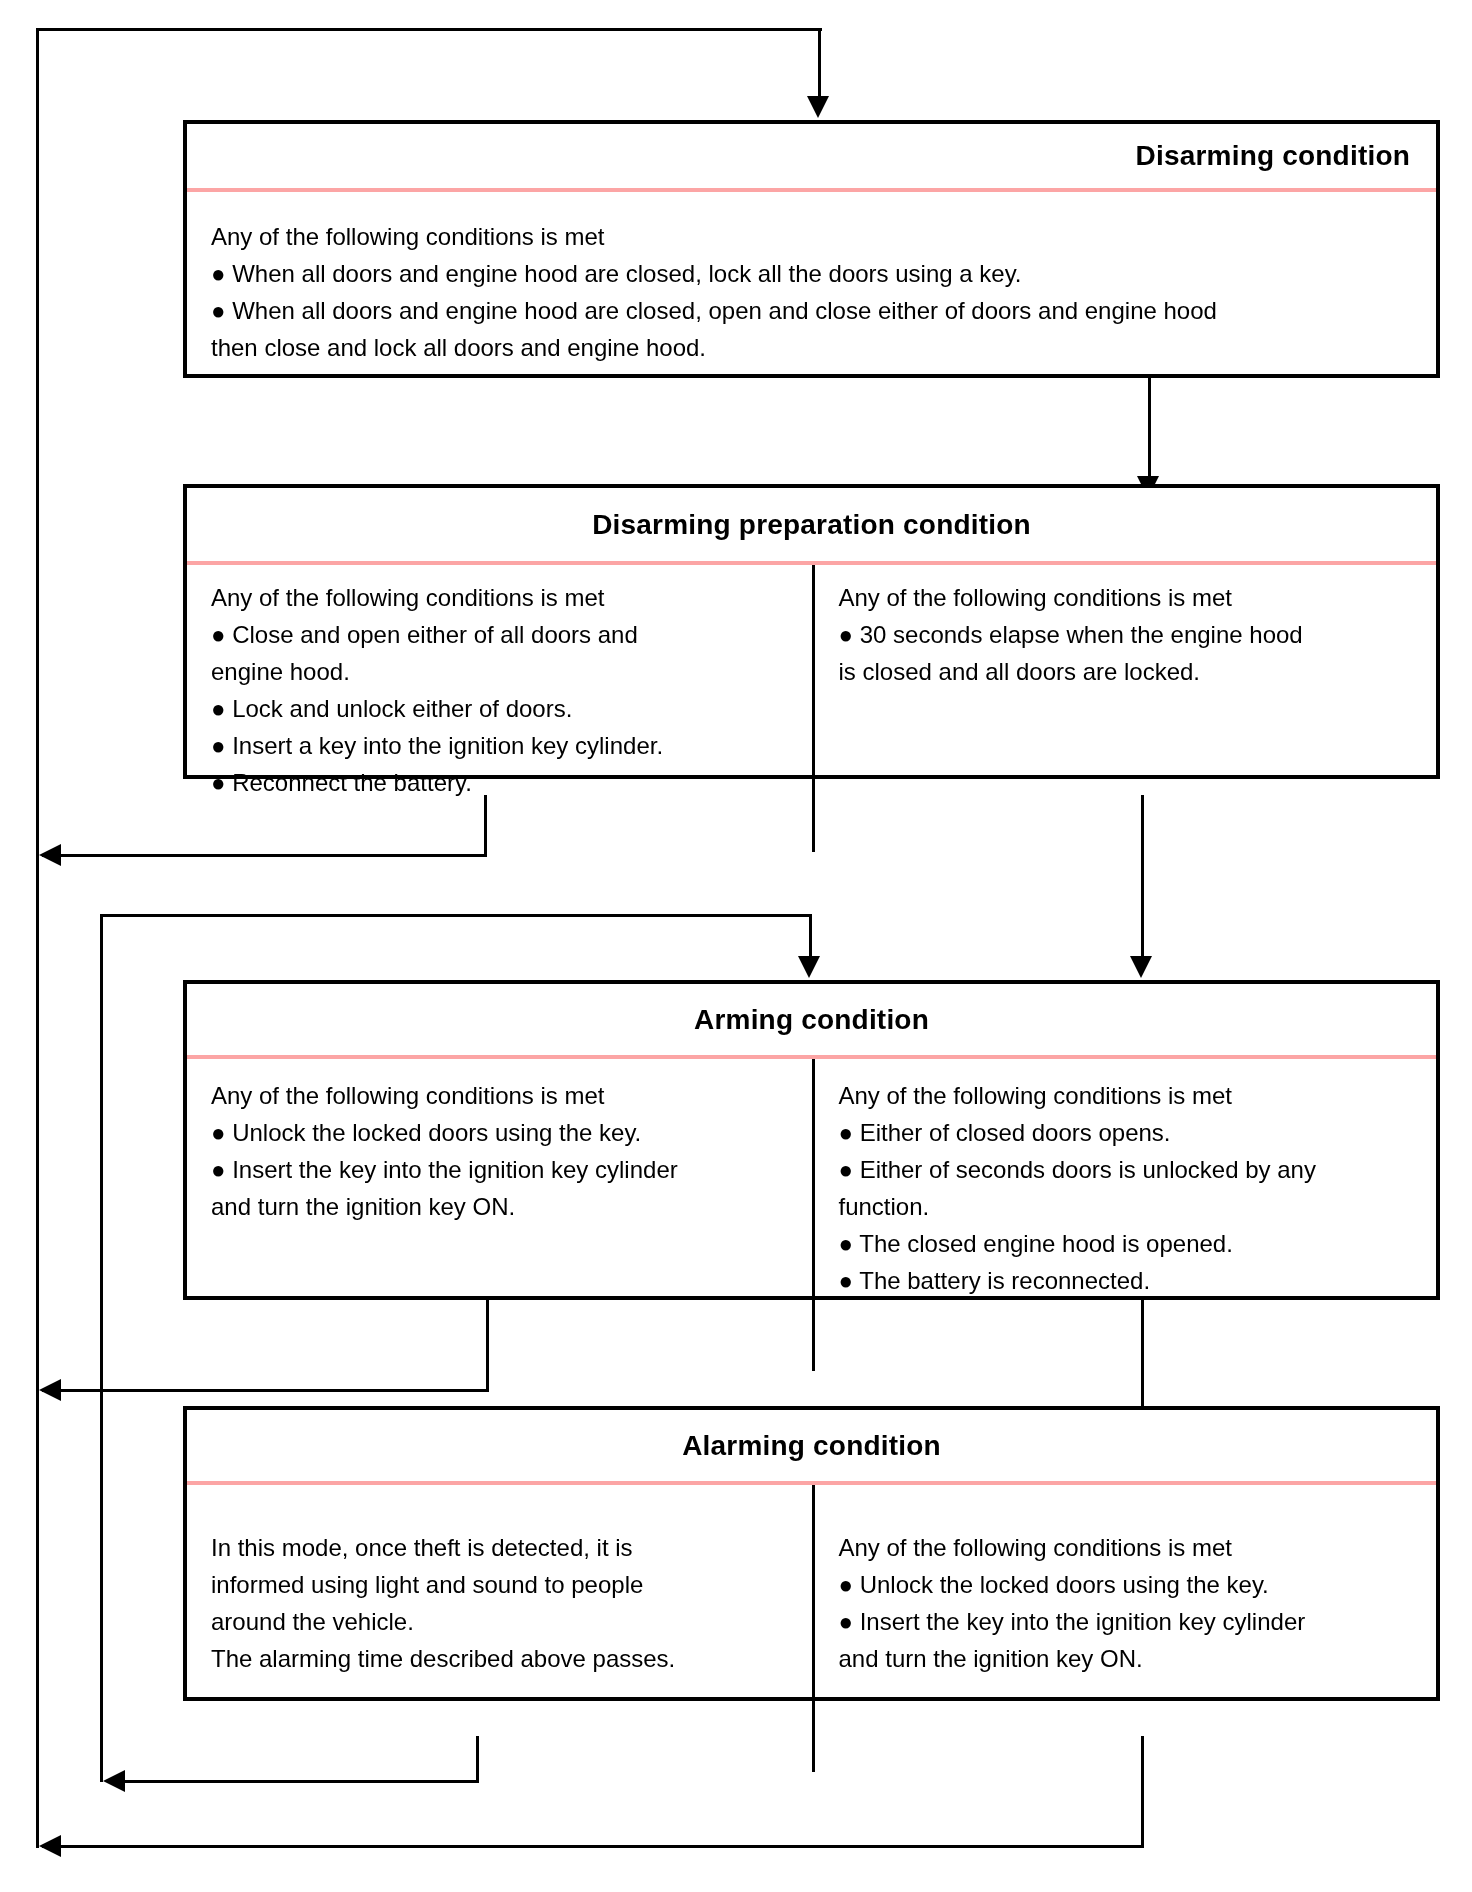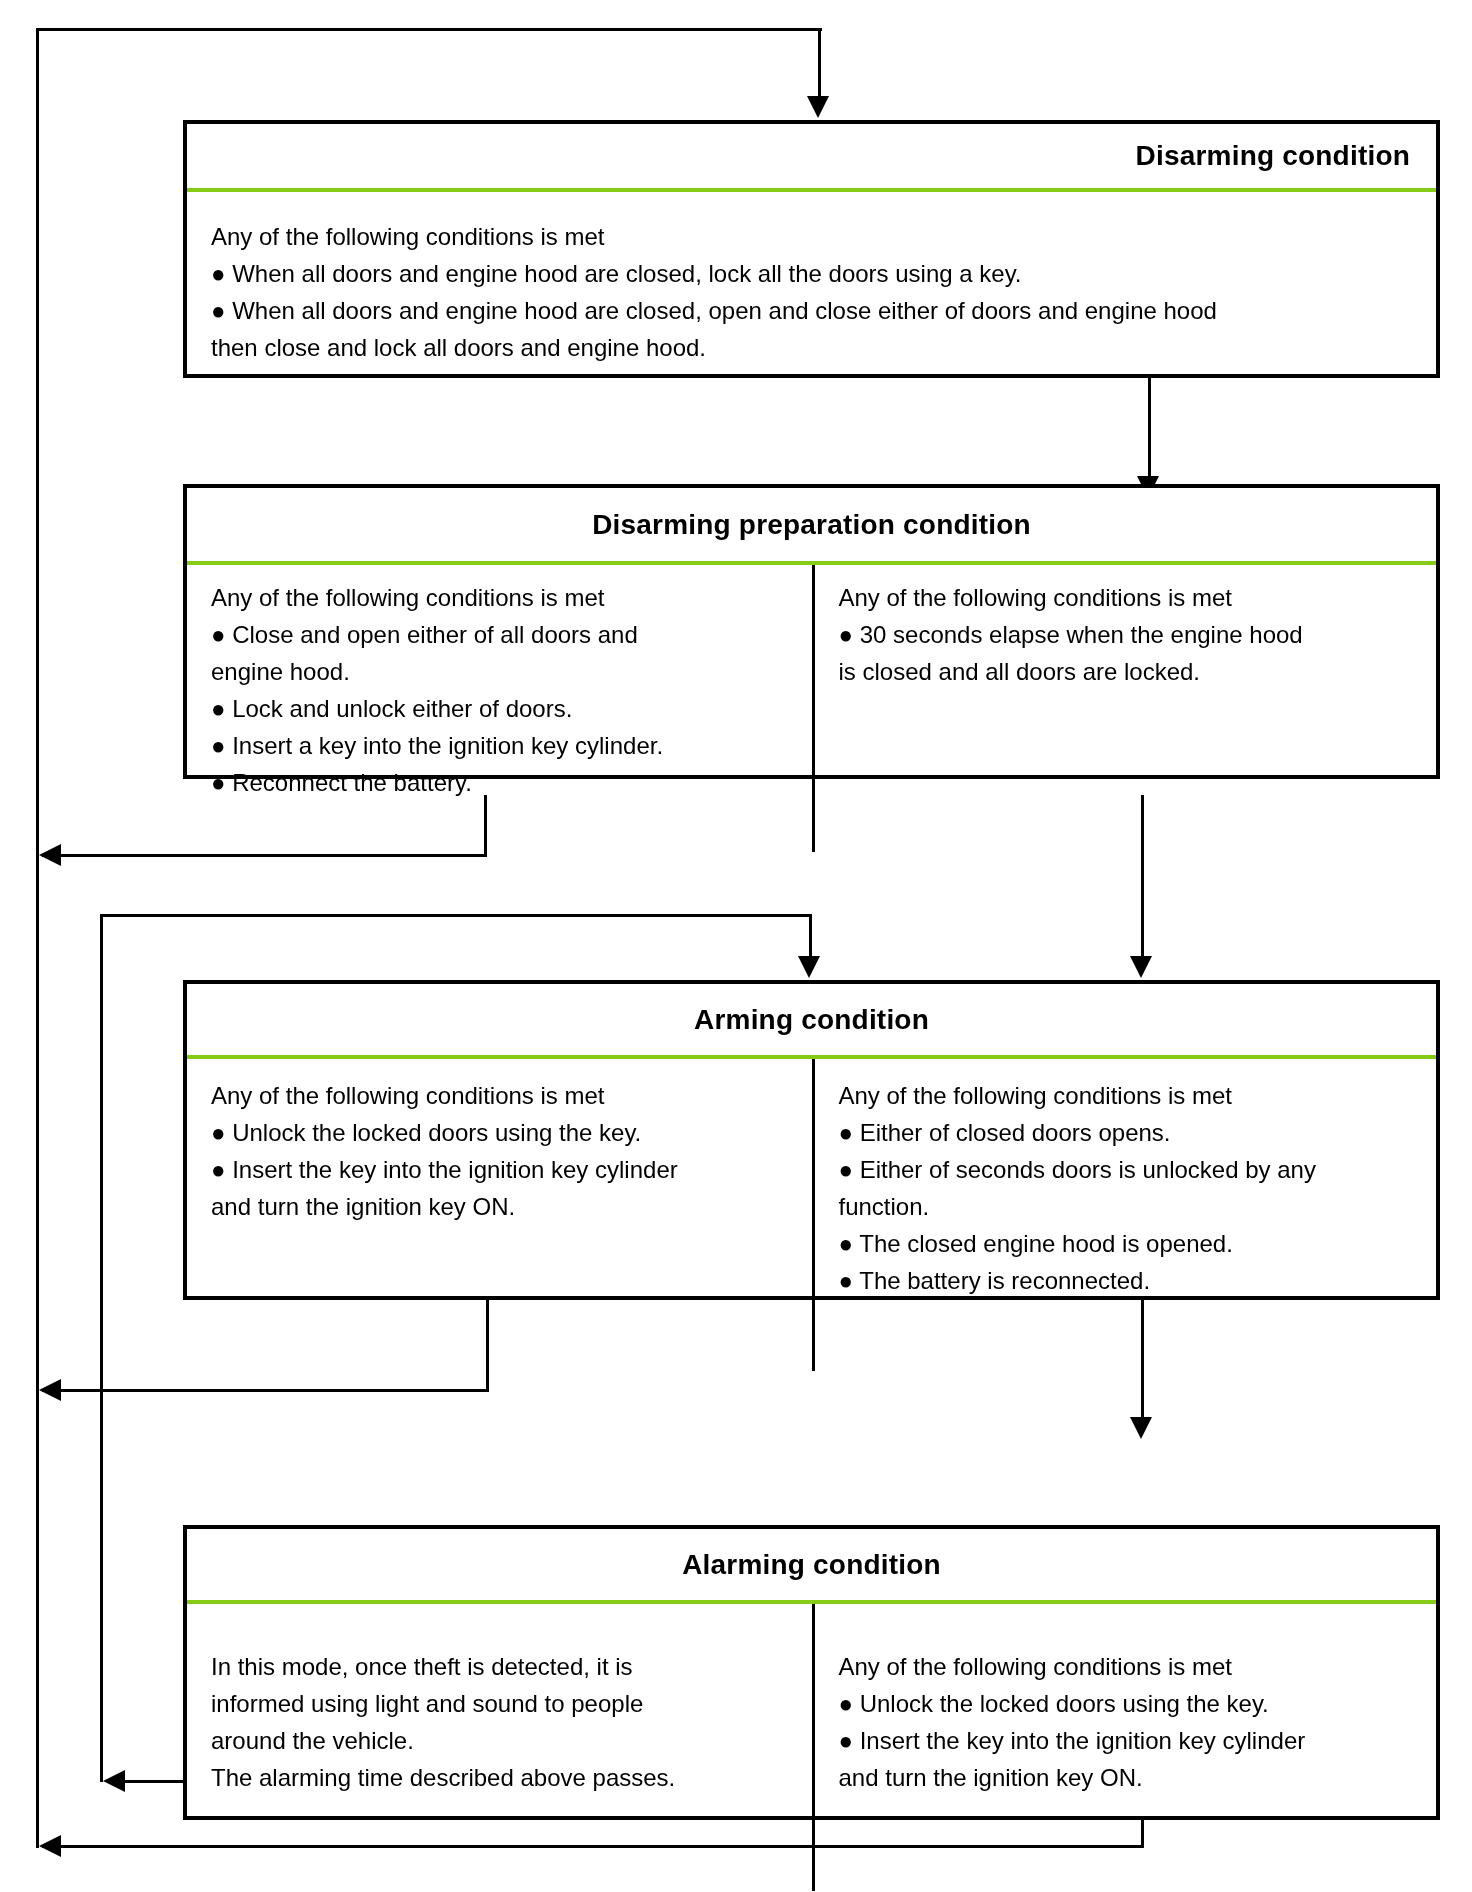--- a/index.html
+++ b/index.html
@@ -15,21 +15,21 @@
   .fbox{
     position:absolute;
     left:183px;
     width:1257px;
     border:4px solid #000;
     box-sizing:border-box;
     background:#fff;
   }
   .fbox-header{
     box-sizing:border-box;
-    border-bottom:4px solid #84cc16;
+    border-bottom:4px solid #fca5a5;
     display:flex;
     align-items:center;
     justify-content:center;
     font-size:28px;
     font-weight:700;
     letter-spacing:0.2px;
   }
   .fbox-header.right-align{
     justify-content:flex-end;
     padding-right:26px;
@@ -61,21 +61,21 @@
   #box-disarming .fcol{padding-top:26px;}
 
   #box-prep{top:484px;height:295px;}
   #box-prep .fbox-header{height:77px;}
   #box-prep .fcol{padding-top:14px;}
 
   #box-arming{top:980px;height:320px;}
   #box-arming .fbox-header{height:75px;}
   #box-arming .fcol{padding-top:18px;}
 
-  #box-alarming{top:1525px;height:295px;}
+  #box-alarming{top:1406px;height:295px;}
   #box-alarming .fbox-header{height:75px;}
   #box-alarming .fcol{padding-top:44px;}
 
   .col-left{width:50%;}
   .col-right{width:50%;}
   .col-full{width:100%;}
   .fbox-body{height:calc(100%);}
 
   
   .h-line,.v-line{position:absolute;background:#000;}

